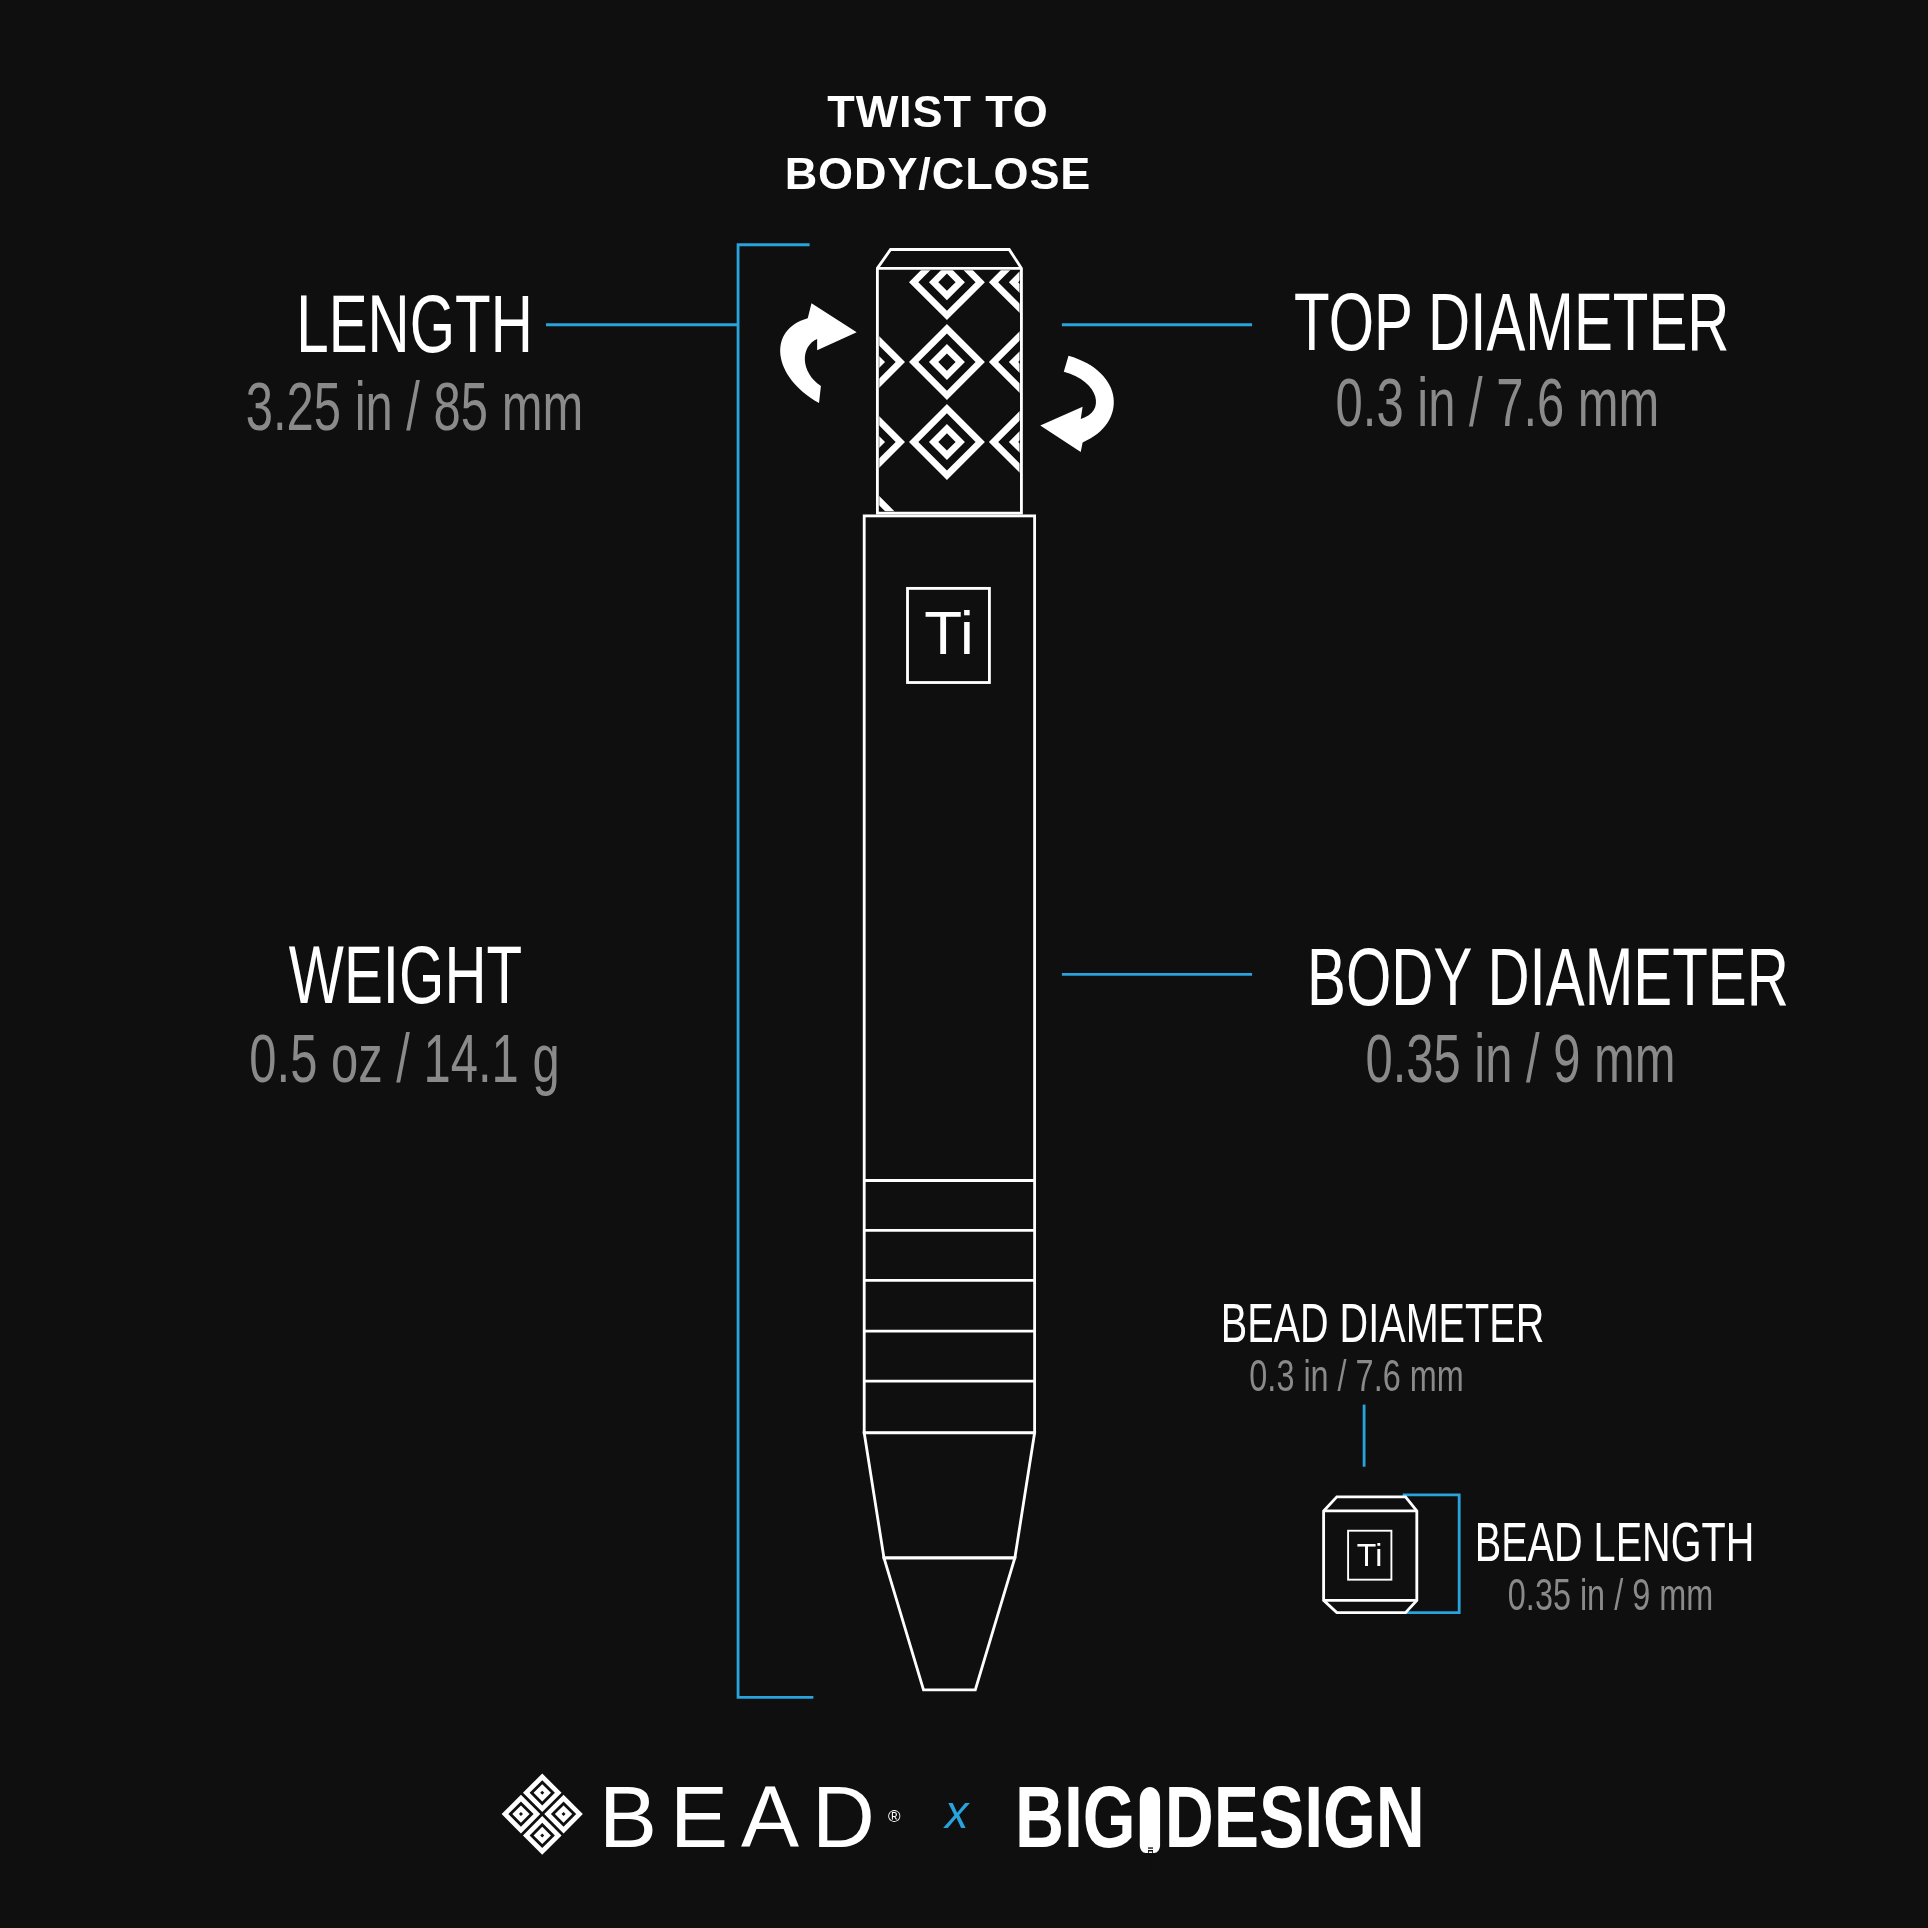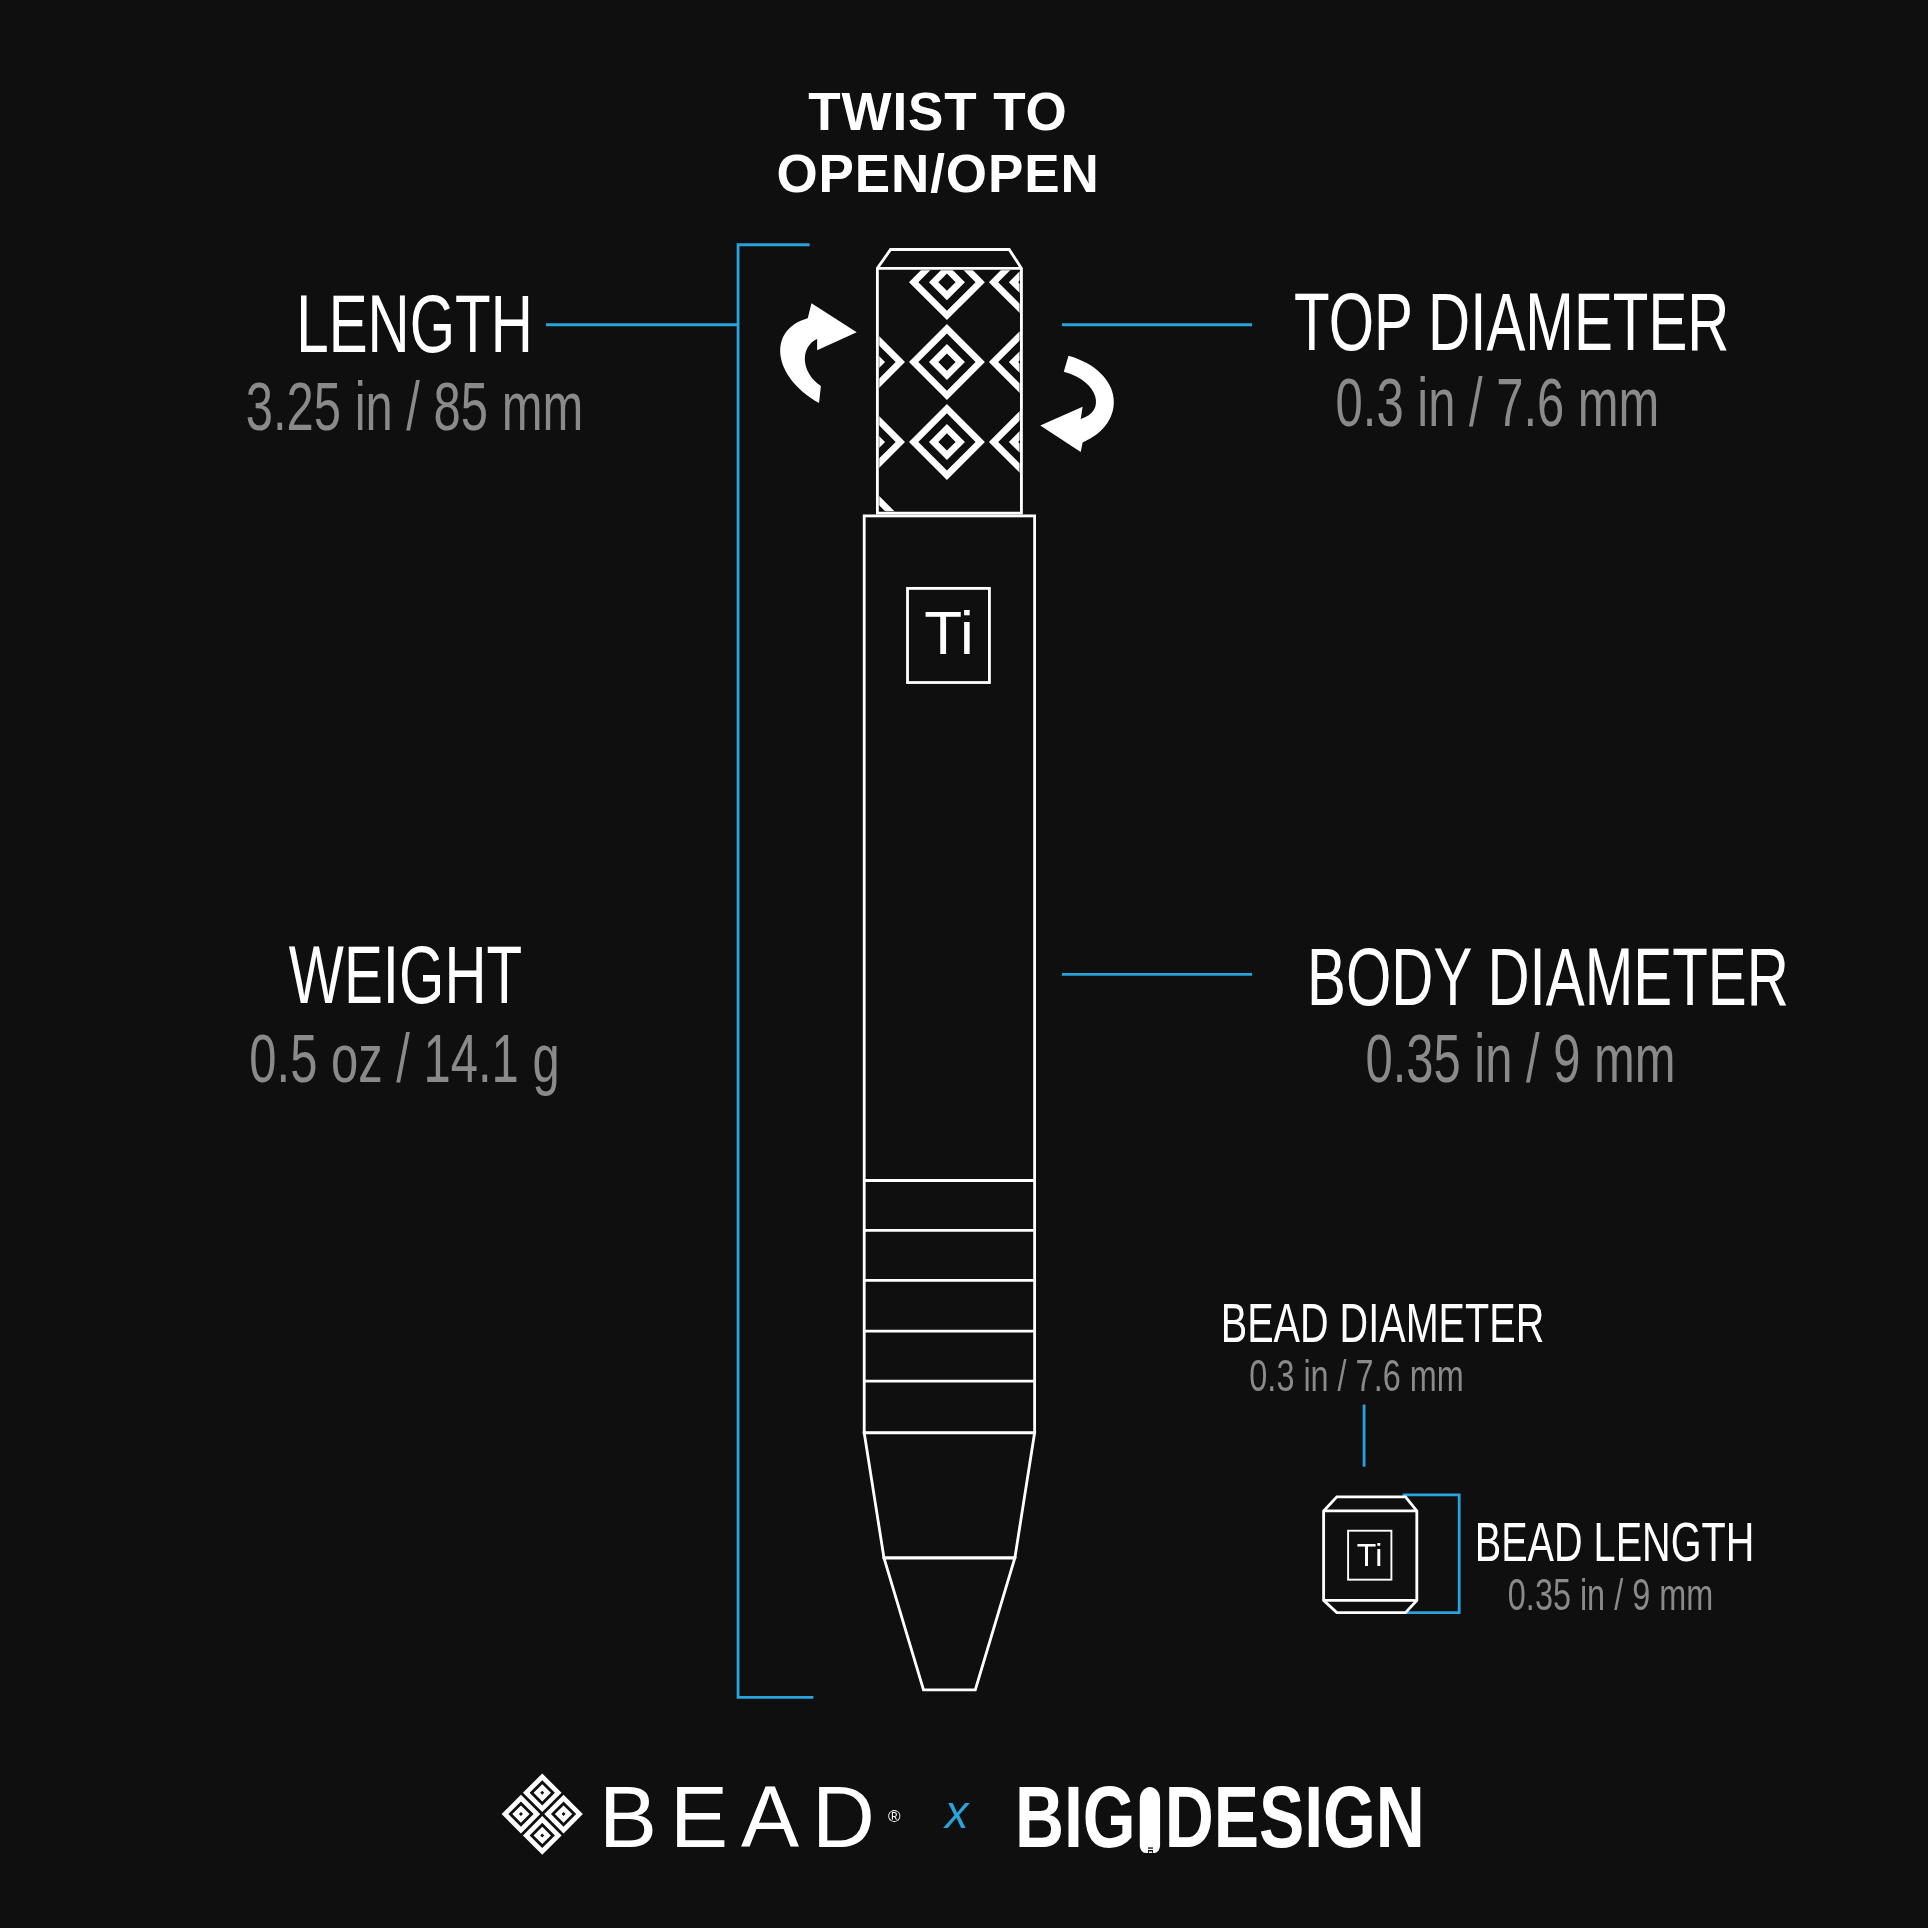--- a/index.html
+++ b/index.html
@@ -1,41 +1,41 @@
 <!DOCTYPE html>
 <html style="font-size:15px"><head>
 <meta charset="utf-8">
 <style>
   html, body { margin:0; padding:0; }
   body { width:1928px; height:1928px; background:#0f0f0f; position:relative; overflow:hidden;
          font-family:"Liberation Sans", sans-serif; }
   .abs { position:absolute; }
   .title { left:0; width:1876px; text-align:center; color:#fff; font-weight:bold;
-           font-size:53px; line-height:62px; letter-spacing:0.9px; }
+           font-size:45px; line-height:62px; letter-spacing:0.9px; }
   .lbl { color:#fff; font-size:81px; line-height:87px; text-align:center;
          transform:scaleX(0.72); transform-origin:center; white-space:nowrap; }
   .val { color:#8a8a8a; font-size:68px; line-height:75px; text-align:center;
          transform:scaleX(0.72); transform-origin:center; white-space:nowrap; }
   .lbl-s { color:#fff; font-size:55px; line-height:58px; text-align:center;
            transform:scaleX(0.72); transform-origin:center; white-space:nowrap; }
   .val-s { color:#8a8a8a; font-size:45px; line-height:51px; text-align:center;
            transform:scaleX(0.72); transform-origin:center; white-space:nowrap; }
   svg.art { position:absolute; left:0; top:0; }
   .logo-ocaso { left:599px; top:1770px; color:#fff; font-size:87px; letter-spacing:13px;
                 font-weight:normal; line-height:94px; }
   .logo-x { left:945px; top:1784px; color:#29a3dc; font-size:47px; font-style:italic; line-height:56px; }
   .logo-big { left:1015px; top:1770px; color:#fff; font-size:87px; font-weight:bold; line-height:94px;
               transform:scaleX(0.78); transform-origin:left center; white-space:nowrap; }
 </style>
 </head>
 <body>
 
 <div class="abs title" style="top:81px;">
   <div>TWIST TO</div>
-  <div>OPEN/OPEN</div>
+  <div>BODY/CLOSE</div>
 </div>
 
 <svg class="art" width="1928" height="1928" viewBox="0 0 2048 2048">
 
   <g stroke="#29a3dc" stroke-width="3" fill="none">
     <polyline points="860,260 784,260 784,1803 864,1803"></polyline>
     <line x1="580" y1="345" x2="784" y2="345"></line>
   </g>
 
   <line x1="1128" y1="345" x2="1330" y2="345" stroke="#29a3dc" stroke-width="3"></line>

